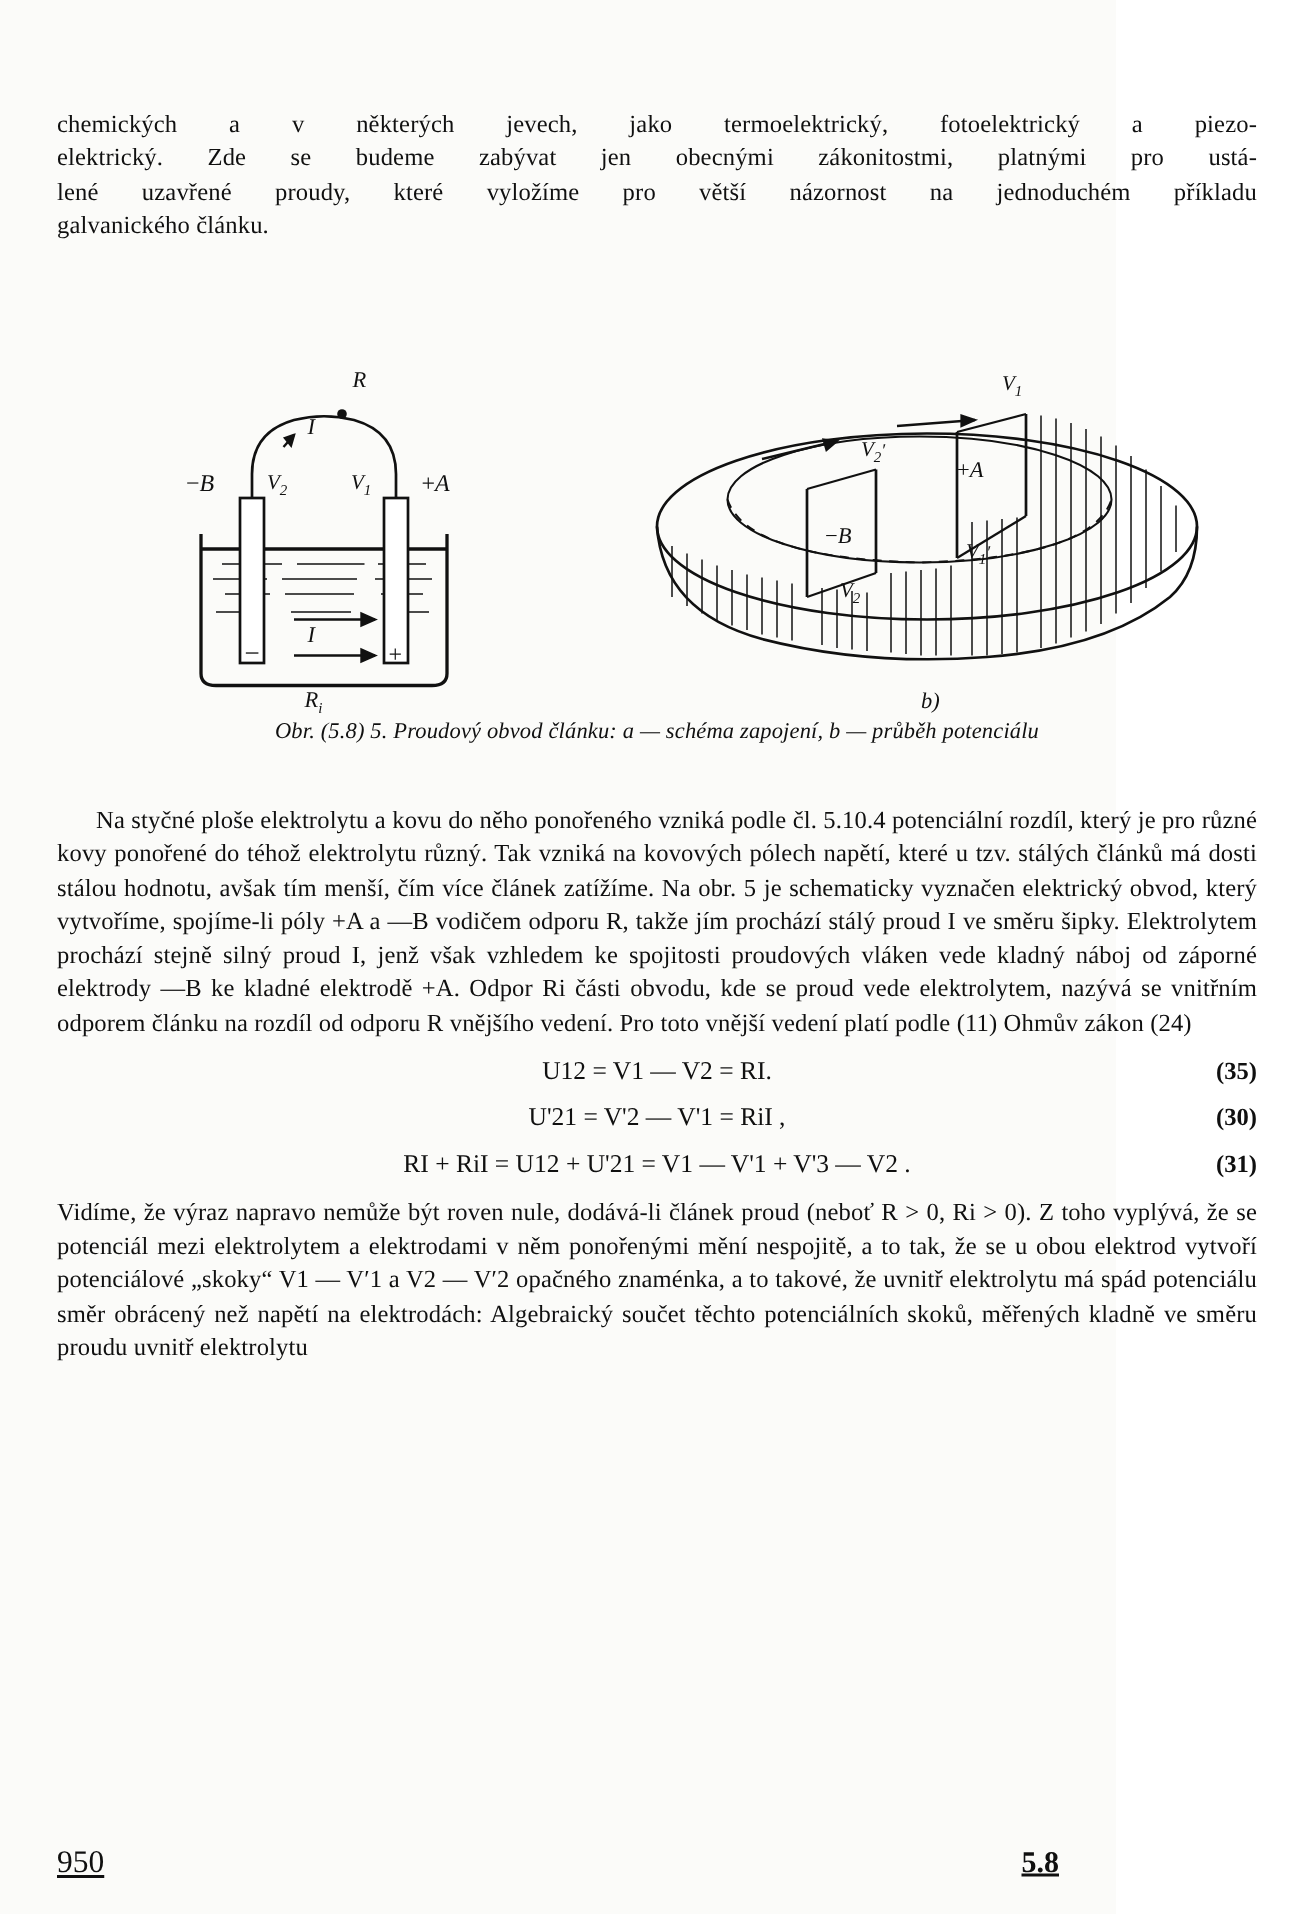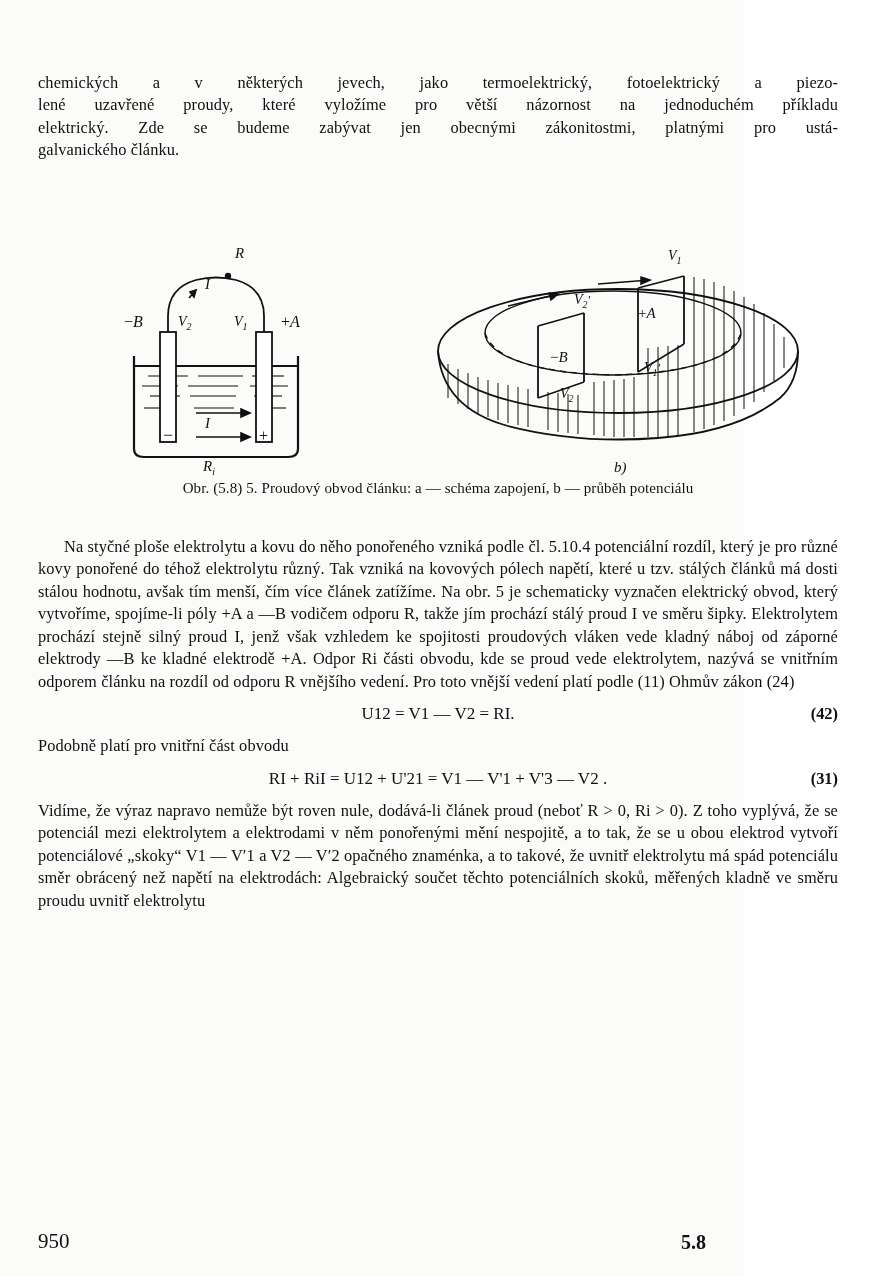--- a/index.html
+++ b/index.html
@@ -44,20 +44,21 @@
     position: relative;
     width: 800px;
     height: 300px;
     margin-top: 14px;
   }
   .caption {
     font-size: 15px;
     text-align: center;
     margin-top: 4px;
     letter-spacing: 0.1px;
+    font-style: italic;
   }
   .eq {
     text-align: center;
     font-size: 17px;
     margin: 11px 0 11px 0;
     position: relative;
   }
   .eq .num {
     position: absolute;
     right: 0;
@@ -71,36 +72,37 @@
   }
   .footer {
     position: absolute;
     left: 38px;
     right: 38px;
     bottom: 22px;
     display: flex;
     justify-content: space-between;
     align-items: flex-end;
     font-size: 21px;
+    text-decoration: underline;
   }
   .footer .pageno { font-family: "Liberation Serif", serif; }
   .footer .sect { font-weight: bold; font-size: 20px; margin-left: 28px; }
   svg { display: block; }
 </style>
 </head>
 <body>
 
 <div class="page">
 
   <div class="content">
 
     <div>
       <p class="para" style="text-align:justify; text-align-last:justify;">chemických a v některých jevech, jako termoelektrický, fotoelektrický a piezo-</p>
+      <p class="para" style="text-align:justify; text-align-last:justify;">elektrický. Zde se budeme zabývat jen obecnými zákonitostmi, platnými pro ustá-</p>
       <p class="para" style="text-align:justify; text-align-last:justify;">lené uzavřené proudy, které vyložíme pro větší názornost na jednoduchém příkladu</p>
-      <p class="para" style="text-align:justify; text-align-last:justify;">elektrický. Zde se budeme zabývat jen obecnými zákonitostmi, platnými pro ustá-</p>
       <p class="para">galvanického článku.</p>
     </div>
 
     <div class="figure-wrap">
       <svg width="800" height="300" viewBox="0 0 800 300">
         <g stroke="#111" fill="none" stroke-width="1.6">
 
           <path d="M96,180 L96,273 Q96,281 106,281 L250,281 Q260,281 260,273 L260,180" stroke-width="2.2"></path>
 
           <line x1="96" y1="190" x2="260" y2="190" stroke-width="2.2"></line>
@@ -231,25 +233,28 @@
     </div>
 
     <div class="caption">Obr. (5.8) 5. Proudový obvod článku: a — schéma zapojení, b — průběh potenciálu</div>
 
     <div class="gap"></div>
 
     <p class="para indent" style="margin-top:26px">Na styčné ploše elektrolytu a kovu do něho ponořeného vzniká podle čl. 5.10.4 potenciální rozdíl, který je pro různé kovy ponořené do téhož elektrolytu různý. Tak vzniká na kovových pólech napětí, které u tzv. stálých článků má dosti stálou hodnotu, avšak tím menší, čím více článek zatížíme. Na obr. 5 je schematicky vyznačen elektrický obvod, který vytvoříme, spojíme-li póly +A a —B vodičem odporu R, takže jím prochází stálý proud I ve směru šipky. Elektrolytem prochází stejně silný proud I, jenž však vzhledem ke spojitosti proudových vláken vede kladný náboj od záporné elektrody —B ke kladné elektrodě +A. Odpor Ri části obvodu, kde se proud vede elektrolytem, nazývá se vnitřním odporem článku na rozdíl od odporu R vnějšího vedení. Pro toto vnější vedení platí podle (11) Ohmův zákon (24)</p>
 
     <div class="eq">
       <span class="body">U12 = V1 — V2 = RI.</span>
-      <span class="num">(42)</span>
-    </div>
-
-    <p class="para">Podobně platí pro vnitřní část obvodu</p>
-
+      <span class="num">(35)</span>
+    </div>
+
+
+    <div class="eq">
+      <span class="body">U'21 = V'2 — V'1 = RiI ,</span>
+      <span class="num">(30)</span>
+    </div>
 
 
     <div class="eq">
       <span class="body">RI + RiI = U12 + U'21 = V1 — V'1 + V'3 — V2 .</span>
       <span class="num">(31)</span>
     </div>
 
     <p class="para">Vidíme, že výraz napravo nemůže být roven nule, dodává-li článek proud (neboť R &gt; 0, Ri &gt; 0). Z toho vyplývá, že se potenciál mezi elektrolytem a elektrodami v něm ponořenými mění nespojitě, a to tak, že se u obou elektrod vytvoří potenciálové „skoky“ V1 — V′1 a V2 — V′2 opačného znaménka, a to takové, že uvnitř elektrolytu má spád potenciálu směr obrácený než napětí na elektrodách: Algebraický součet těchto potenciálních skoků, měřených kladně ve směru proudu uvnitř elektrolytu</p>
 
 

